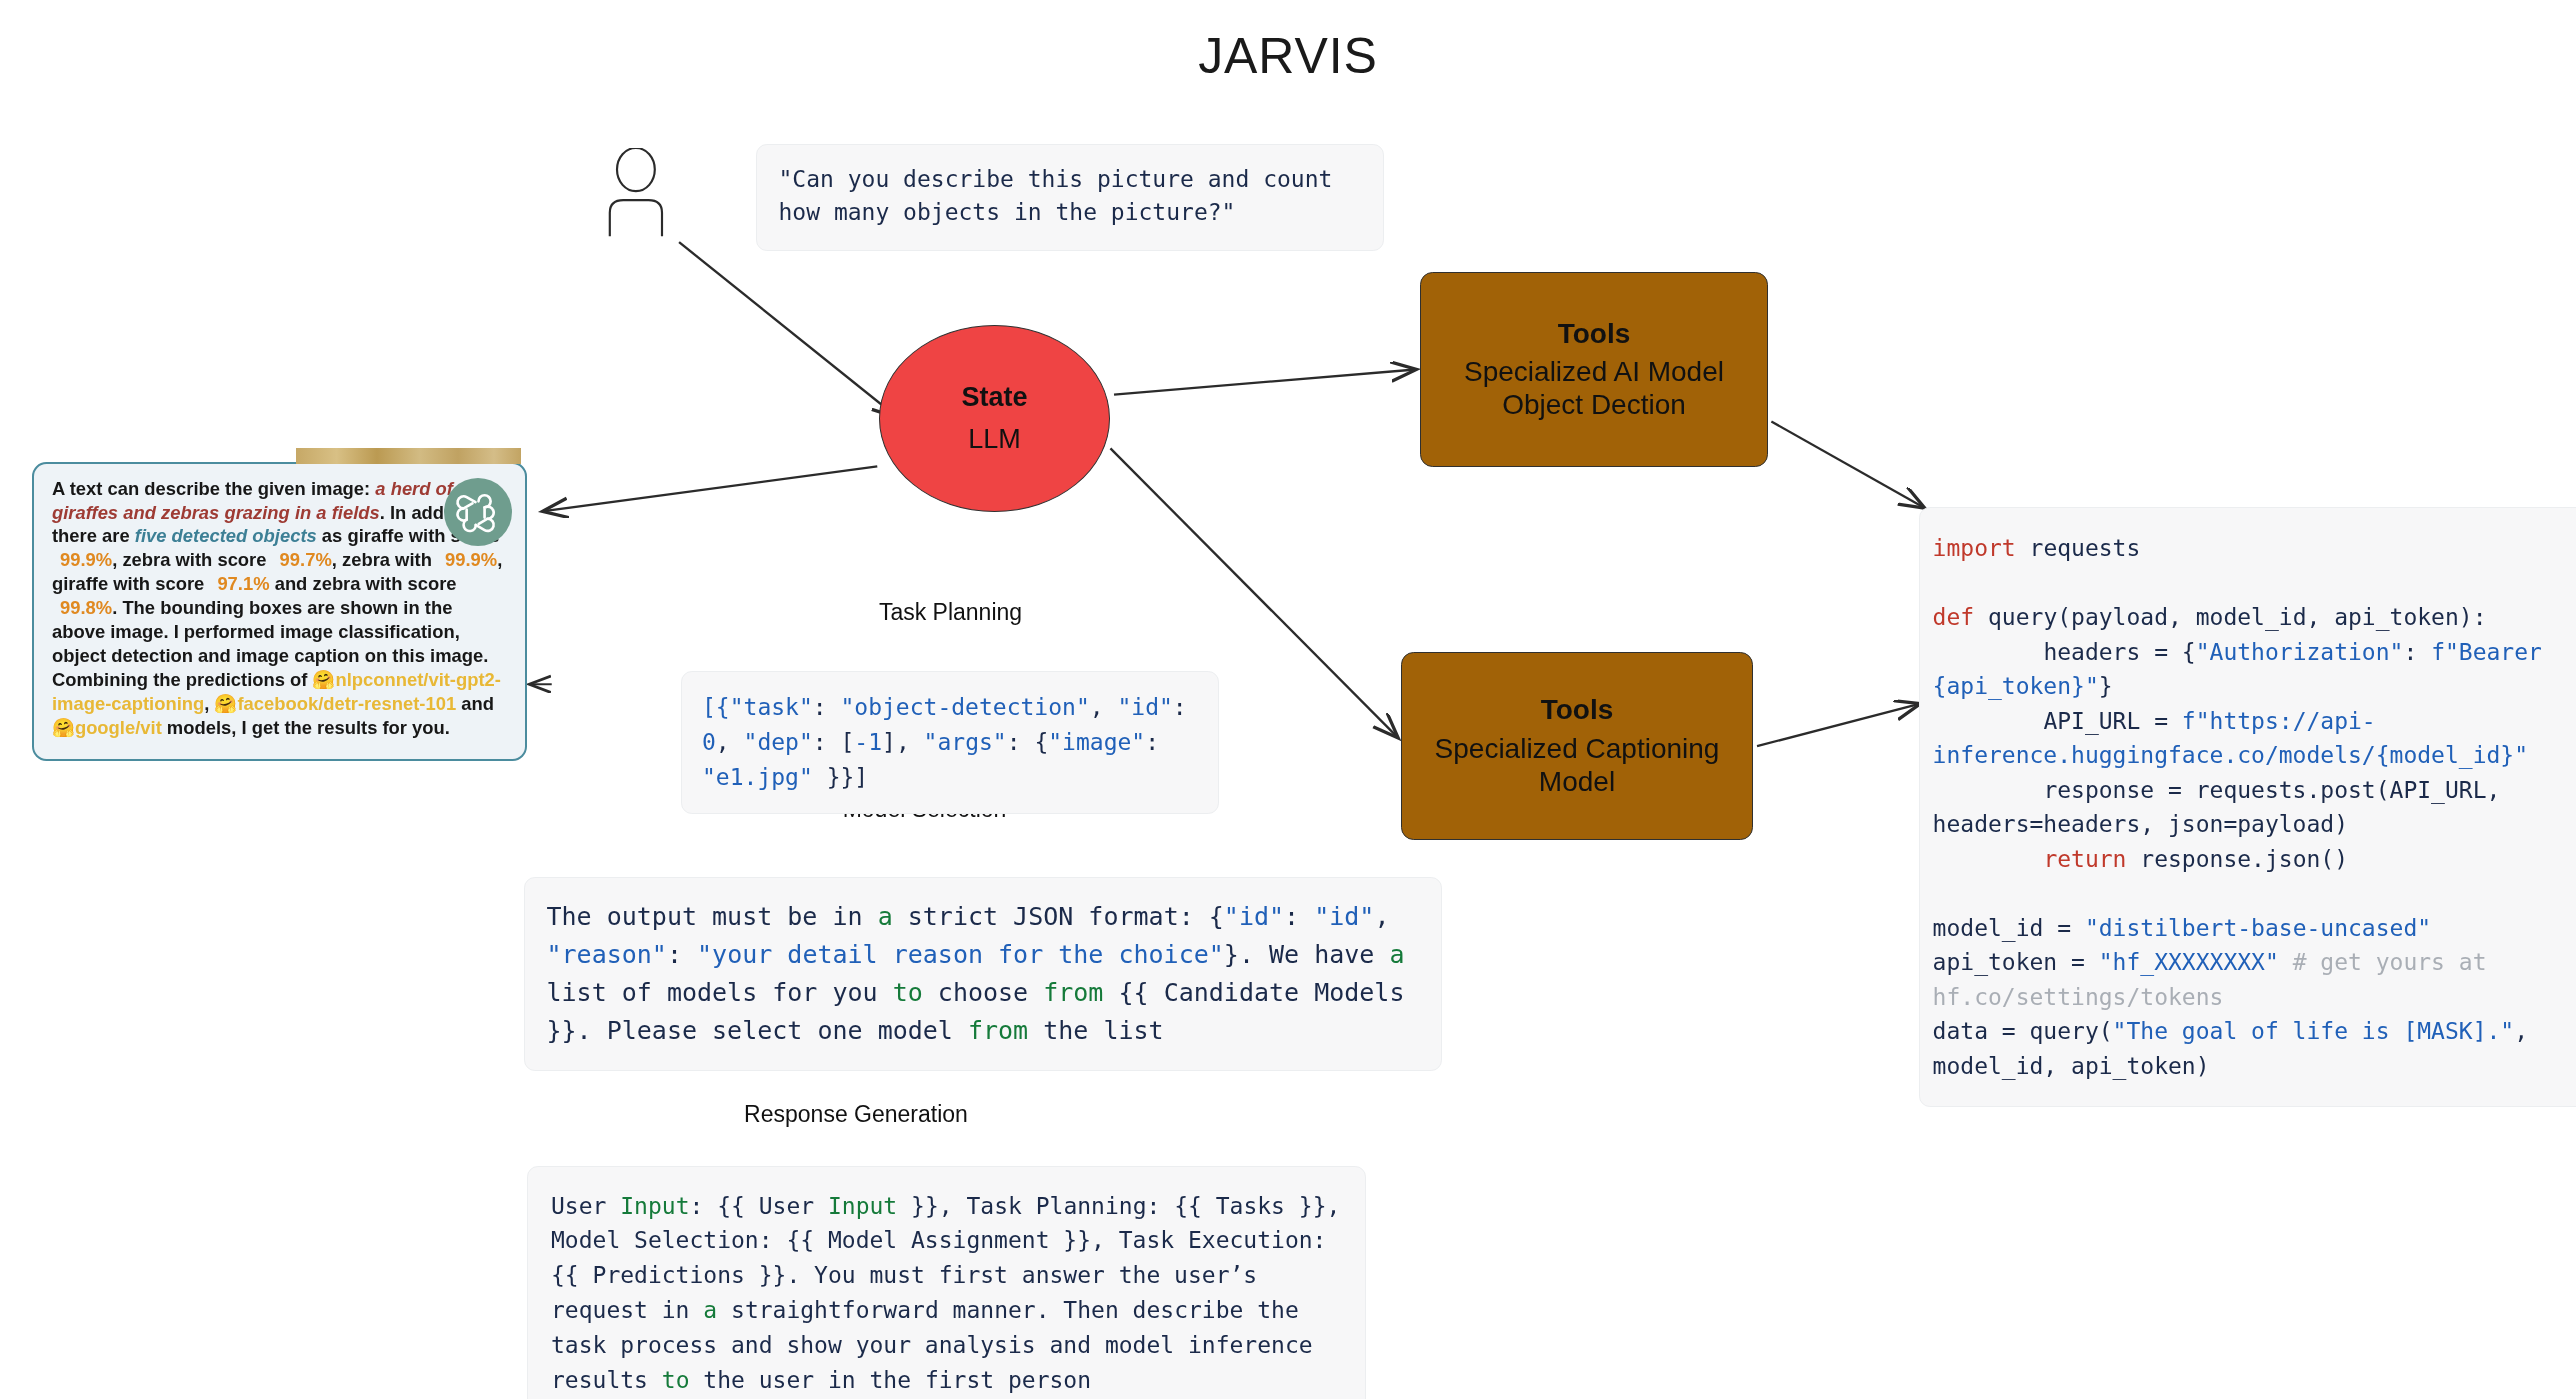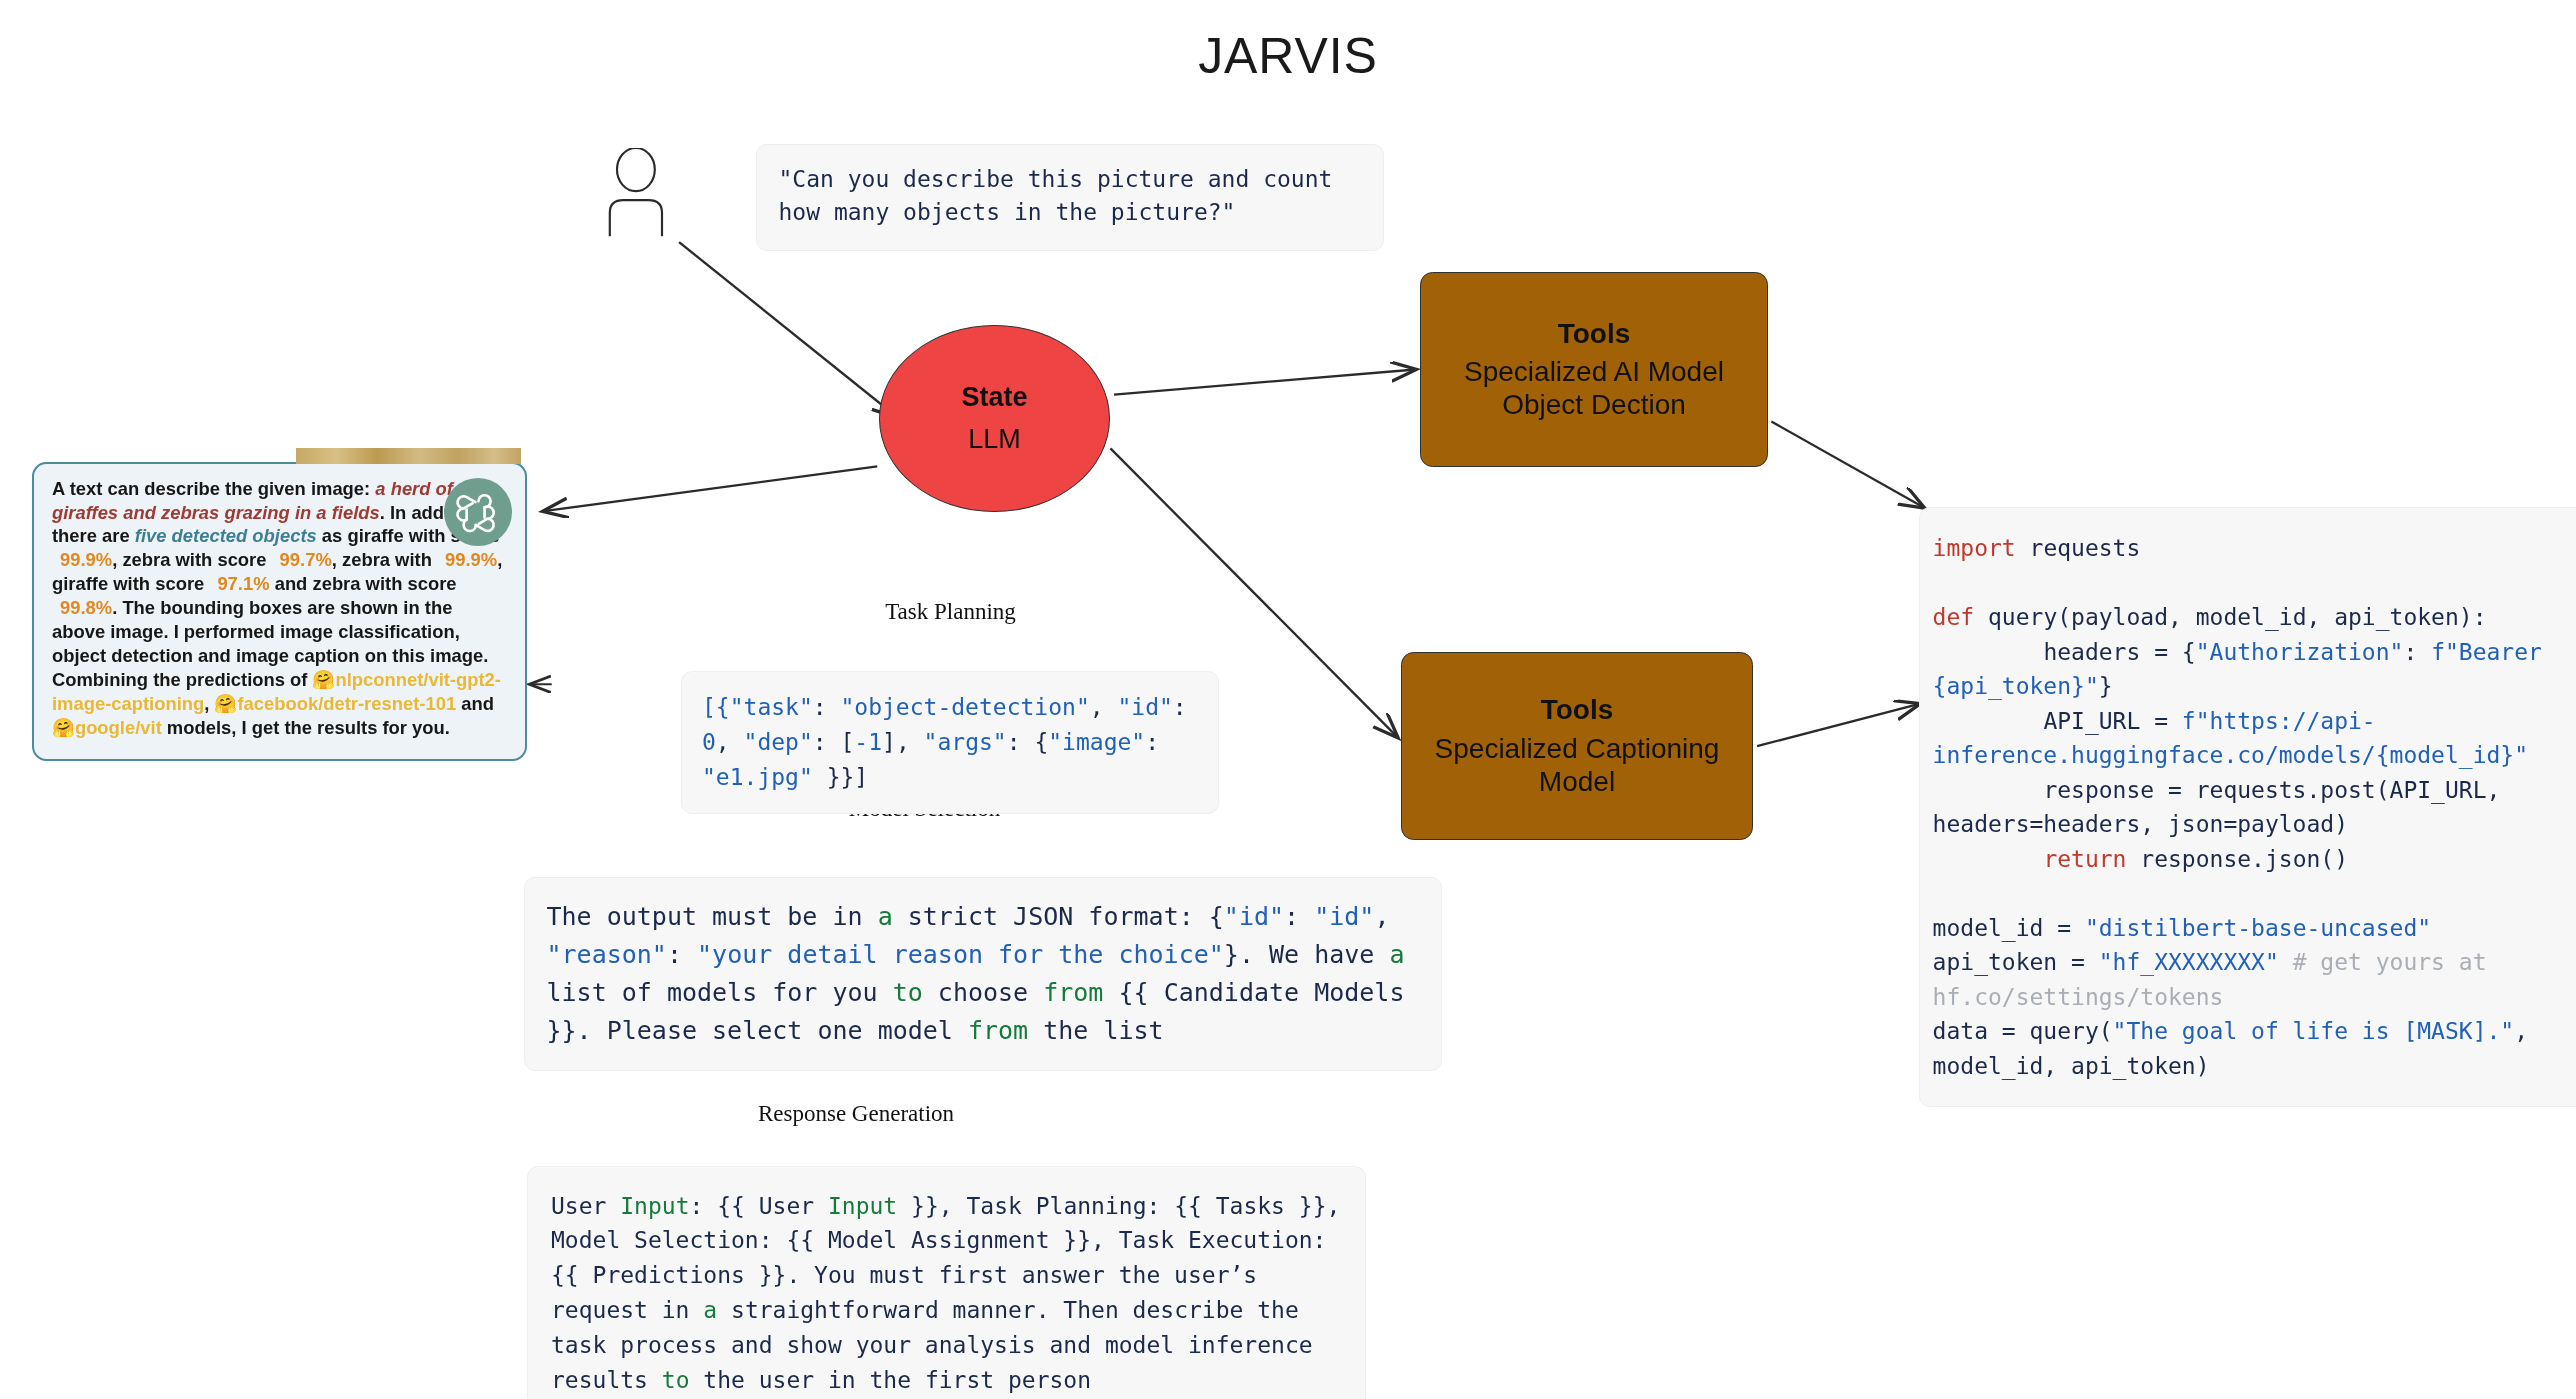--- a/index.html
+++ b/index.html
@@ -82,21 +82,21 @@
     padding: 23px 12.6px 23px 12.6px;
     font-size: 23px;
     line-height: 1.50;
   }
 
   
   .caption {
     font-size: 23px;
     color: #111;
     text-align: center;
-    font-family: Liberation Serif, serif;
+    font-family: Liberation Sans, sans-serif;
   }
   #cap-task-planning       { left: 753px;  top: 599px;  width: 395px; }
   #cap-model-selection     { left: 727px;  top: 796px;  width: 395px; }
   #cap-response-generation { left: 596px;  top: 1101px; width: 520px; }
 
   
   #state-node {
     left: 879px; top: 325px;
     width: 231px; height: 187px;
     border-radius: 50%;

